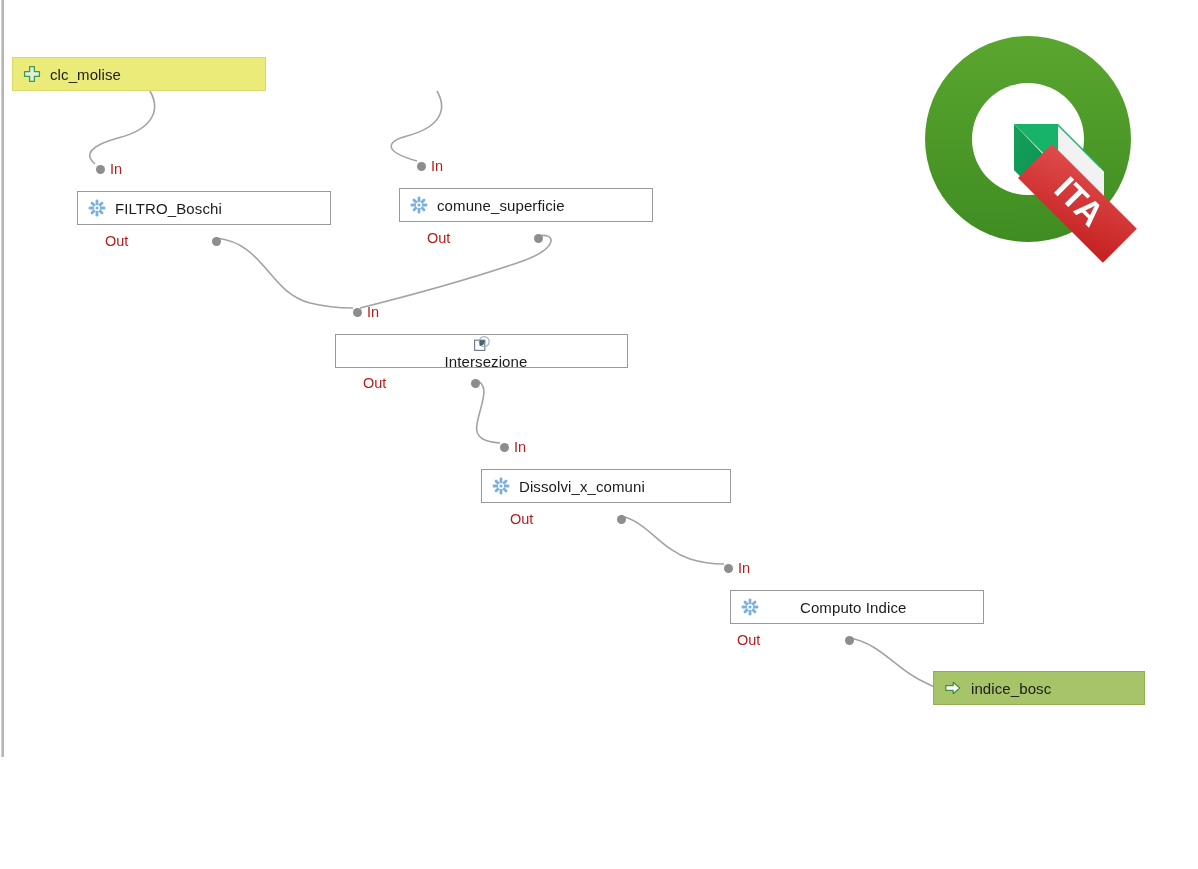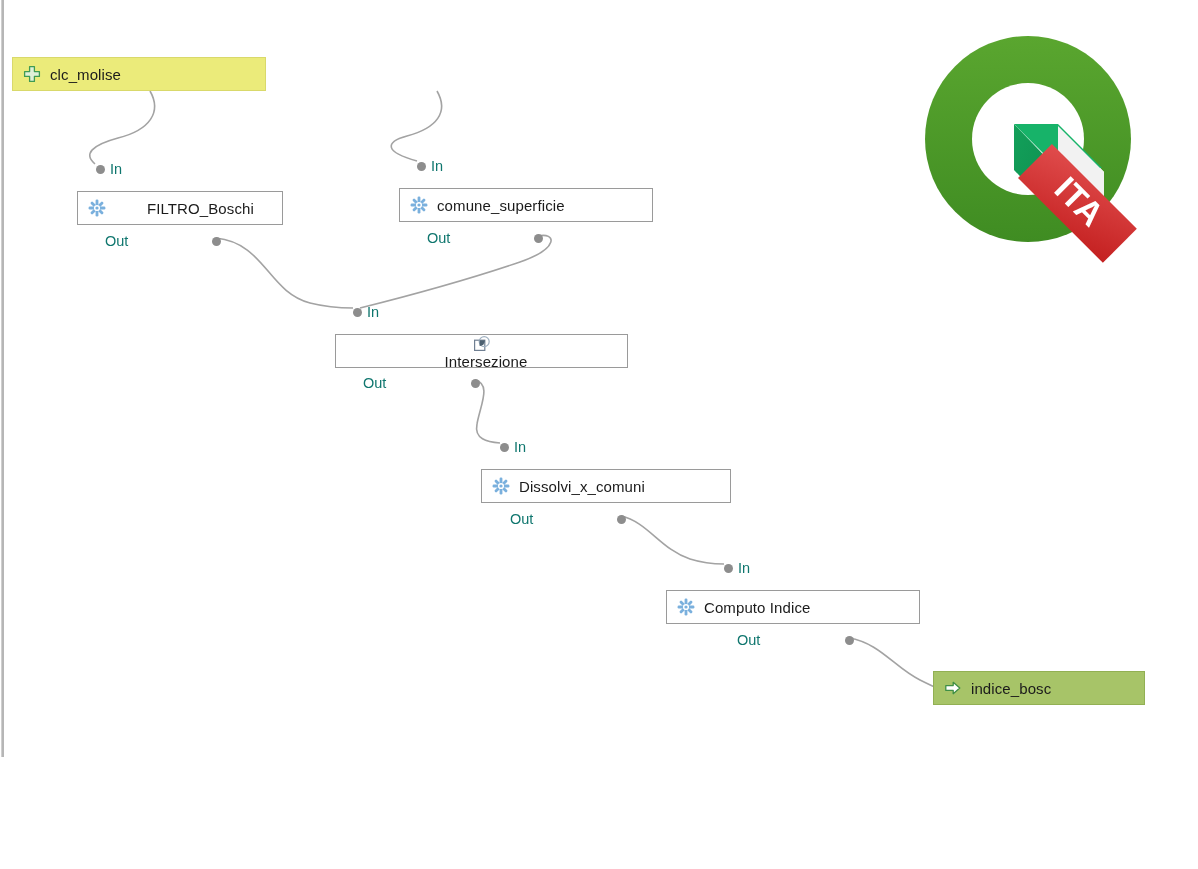--- a/index.html
+++ b/index.html
@@ -63,21 +63,21 @@
   }
   .node-output {
     background: #a7c468;
     border: 1px solid #92b053;
   }
 
   
   .port-label {
     position: absolute;
     font-size: 14.5px;
-    color: #0f766e;
+    color: #b91c1c;
     white-space: nowrap;
   }
   .port-dot {
     position: absolute;
     width: 9px;
     height: 9px;
     border-radius: 50%;
     background: #8d8d8d;
   }
 
@@ -129,21 +129,21 @@
   <div class="node node-input" style="left:12px; top:57px; width:254px;">
     <span class="ico">
       <svg viewBox="0 0 18 18" width="18" height="18" xmlns="http://www.w3.org/2000/svg">
         <path d="M6.6 1.6h4.8v5h5v4.8h-5v5H6.6v-5h-5V6.6h5z" fill="#dff0d8" stroke="#3f9b52" stroke-width="1.3" stroke-linejoin="round"></path>
       </svg>
     </span>
     <span class="node-label">clc_molise</span>
   </div>
 
 
-  <div class="node node-alg" style="left:77px; top:191px; width:206px;gap:32px;">
+  <div class="node node-alg" style="left:77px; top:191px; width:254px;">
     <span class="ico">
       <svg viewBox="0 0 18 18" width="18" height="18" xmlns="http://www.w3.org/2000/svg">
         <g fill="#7ab0dd">
           <rect x="7.6" y="0.6" width="2.8" height="16.8" rx="1.2"></rect>
           <rect x="0.6" y="7.6" width="16.8" height="2.8" rx="1.2"></rect>
           <rect x="7.6" y="0.6" width="2.8" height="16.8" rx="1.2" transform="rotate(45 9 9)"></rect>
           <rect x="7.6" y="0.6" width="2.8" height="16.8" rx="1.2" transform="rotate(-45 9 9)"></rect>
         </g>
         <circle cx="9" cy="9" r="3.1" fill="#ffffff"></circle>
         <circle cx="9" cy="9" r="1.6" fill="#7ab0dd"></circle>
@@ -188,21 +188,21 @@
           <rect x="7.6" y="0.6" width="2.8" height="16.8" rx="1.2" transform="rotate(45 9 9)"></rect>
           <rect x="7.6" y="0.6" width="2.8" height="16.8" rx="1.2" transform="rotate(-45 9 9)"></rect>
         </g>
         <circle cx="9" cy="9" r="3.1" fill="#ffffff"></circle>
         <circle cx="9" cy="9" r="1.6" fill="#7ab0dd"></circle>
       </svg>
     </span>
     <span class="node-label">Dissolvi_x_comuni</span>
   </div>
 
-  <div class="node node-alg" style="left:666px; top:590px; width:254px;">
+  <div class="node node-alg" style="left:730px; top:590px; width:254px;gap:32px;">
     <span class="ico">
       <svg viewBox="0 0 18 18" width="18" height="18" xmlns="http://www.w3.org/2000/svg">
         <g fill="#7ab0dd">
           <rect x="7.6" y="0.6" width="2.8" height="16.8" rx="1.2"></rect>
           <rect x="0.6" y="7.6" width="16.8" height="2.8" rx="1.2"></rect>
           <rect x="7.6" y="0.6" width="2.8" height="16.8" rx="1.2" transform="rotate(45 9 9)"></rect>
           <rect x="7.6" y="0.6" width="2.8" height="16.8" rx="1.2" transform="rotate(-45 9 9)"></rect>
         </g>
         <circle cx="9" cy="9" r="3.1" fill="#ffffff"></circle>
         <circle cx="9" cy="9" r="1.6" fill="#7ab0dd"></circle>

